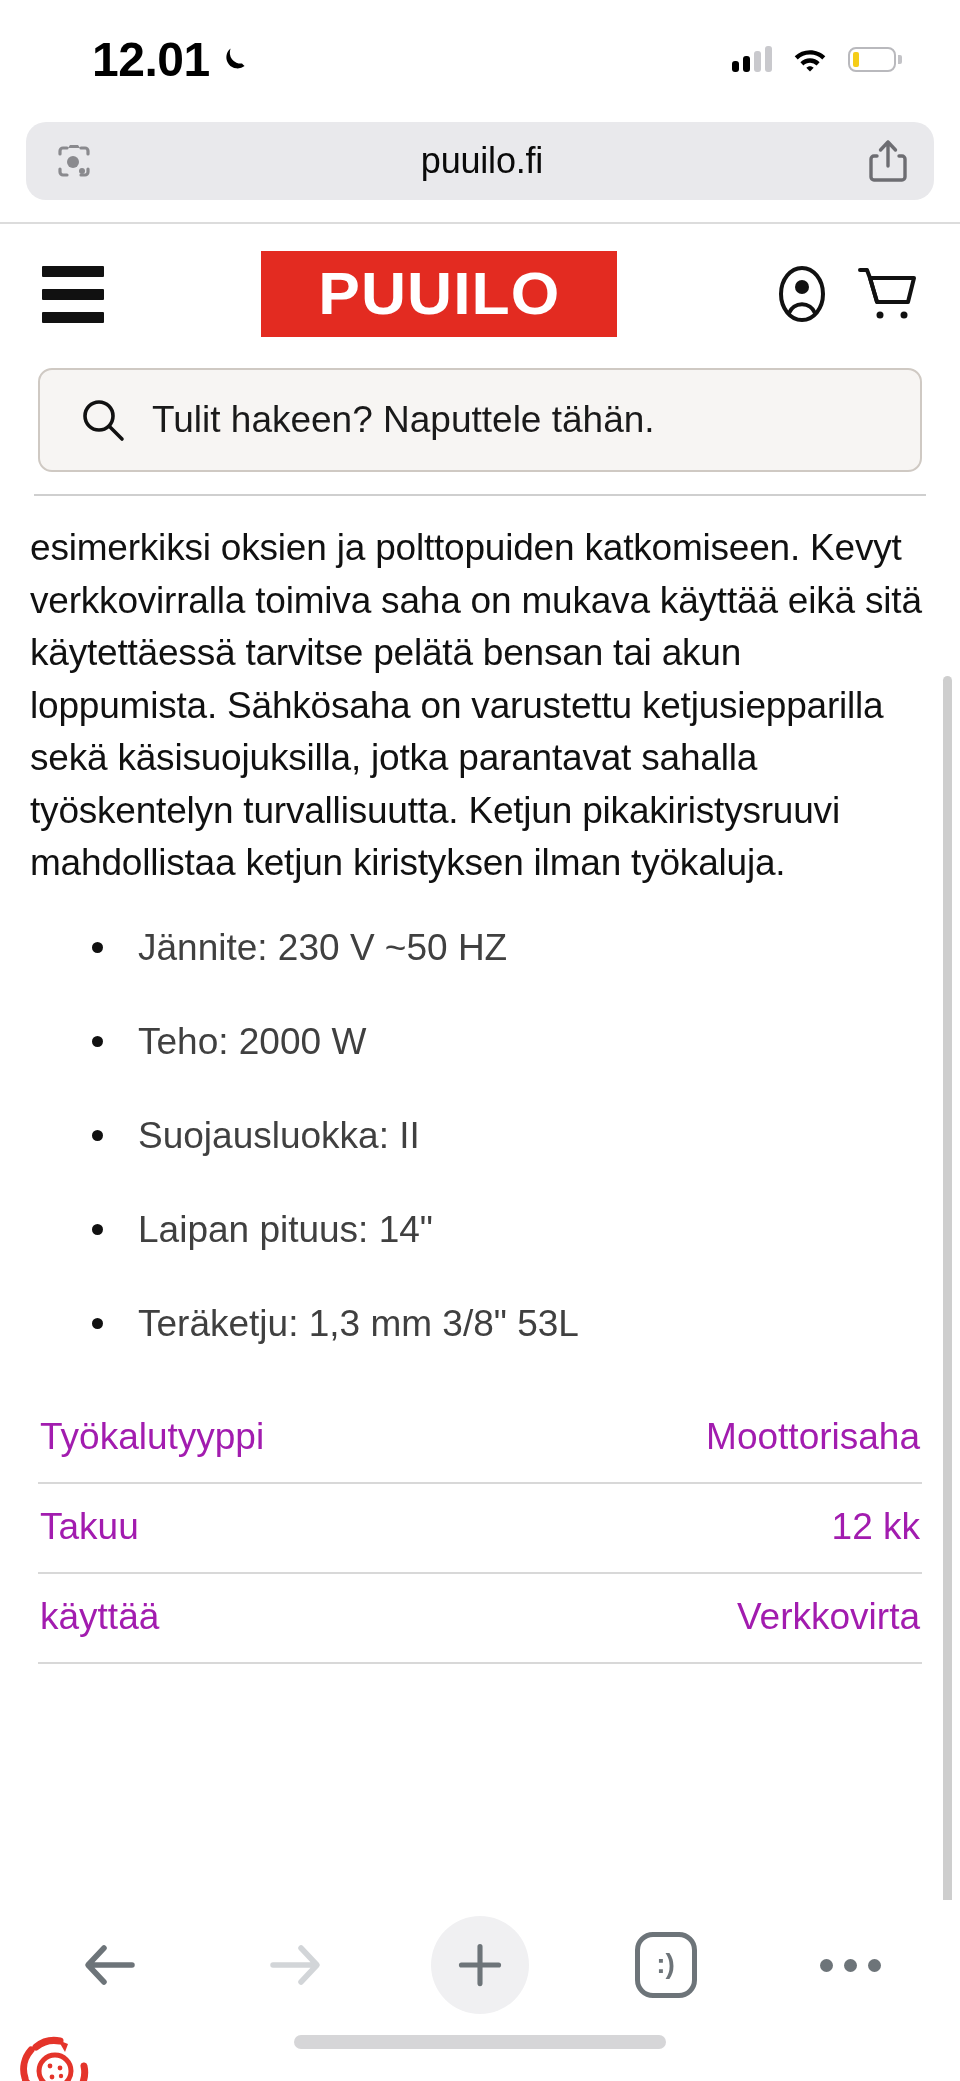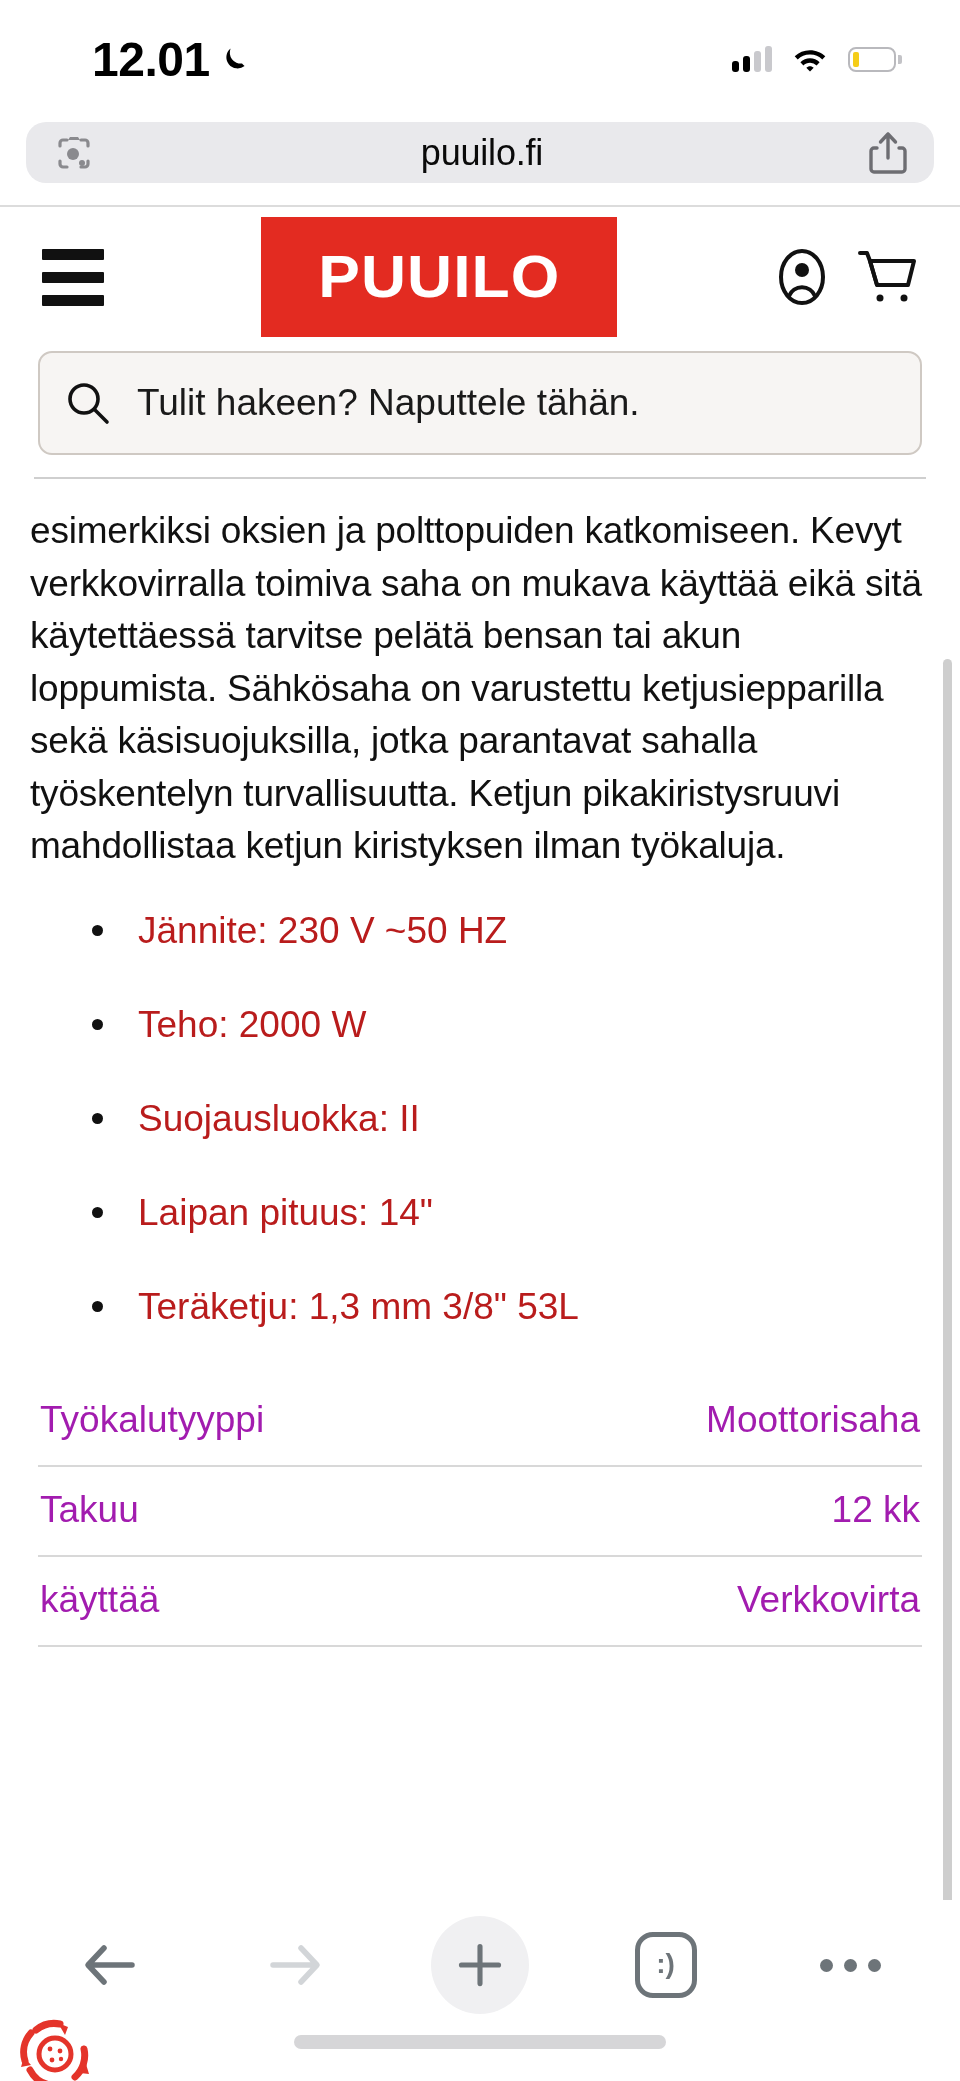--- a/index.html
+++ b/index.html
@@ -41,21 +41,21 @@
     background:#f5cd19; border-radius:2px;
   }
   .battery .nub{
     position:absolute; right:-6px; top:8px; width:4px; height:9px;
     background:#c3c3c7; border-radius:0 2px 2px 0;
   }
 
   
   .urlbar-wrap{ padding:4px 26px 22px; }
   .urlbar{
-    height:61px; background:#e9e9ec; border-radius:20px;
+    height:78px; background:#e9e9ec; border-radius:20px;
     display:flex; align-items:center; padding:0 26px;
     position:relative;
   }
   .urlbar .reader{ width:44px; height:44px; flex:0 0 auto; }
   .urlbar .domain{
     flex:1; text-align:center; font-size:36px; color:#0a0a0a;
     letter-spacing:-0.2px;
   }
   .urlbar .share{ width:40px; height:46px; flex:0 0 auto; }
   .chrome-divider{ height:2px; background:#dcdcdc; width:100%; }
@@ -63,50 +63,50 @@
   
   .page{ position:relative; background:#fff; }
 
   .site-header{
     height:140px; display:flex; align-items:center;
     justify-content:space-between; padding:0 42px;
   }
   .hamburger{ width:62px; display:flex; flex-direction:column; gap:12px; cursor:pointer; }
   .hamburger span{ display:block; height:11px; background:#111; border-radius:1px; }
   .logo{
-    background:#e32b21; width:356px; height:120px;
+    background:#e32b21; width:356px; height:86px;
     display:flex; align-items:center; justify-content:center;
   }
   .logo span{
     color:#fff; font-family:"Liberation Sans", sans-serif;
     font-weight:700; font-size:60px; letter-spacing:1px;
     transform:scaleX(1.04); line-height:1;
   }
   .header-icons{ display:flex; align-items:center; gap:26px; }
   .header-icons svg{ display:block; }
 
   .searchwrap{ padding:4px 38px 22px; }
   .searchbox{
     height:104px; border:2px solid #cfc9c3; border-radius:14px;
-    background:#f7f5f3; display:flex; align-items:center; padding:0 25px;
+    background:#f7f5f3; display:flex; align-items:center; padding:0 40px;
     gap:26px;
   }
   .searchbox .mag{ width:46px; height:46px; flex:0 0 auto; }
   .searchbox .ph{ font-size:37px; color:#1a1a1a; }
 
   .content-rule{ height:2px; background:#cfcfcf; margin:0 34px; }
 
   .article{ padding:26px 30px 0; }
   .article p{
     font-size:37px; line-height:1.42; color:#111;
     letter-spacing:-0.2px; margin-bottom:6px;
   }
   ul.specs{ list-style:none; margin:34px 0 0; padding:0 0 0 62px; }
   ul.specs li{
-    position:relative; font-size:37px; line-height:1.3; color:#b91c1c;
+    position:relative; font-size:37px; line-height:1.3; color:#404040;
     padding:0 0 0 46px; margin-bottom:46px;
   }
   ul.specs li::before{
     content:""; position:absolute; left:0; top:18px;
     width:11px; height:11px; background:#111; border-radius:50%;
   }
 
   .spec-table{ margin:22px 38px 0; }
   .spec-row{
     display:flex; align-items:center; justify-content:space-between;

